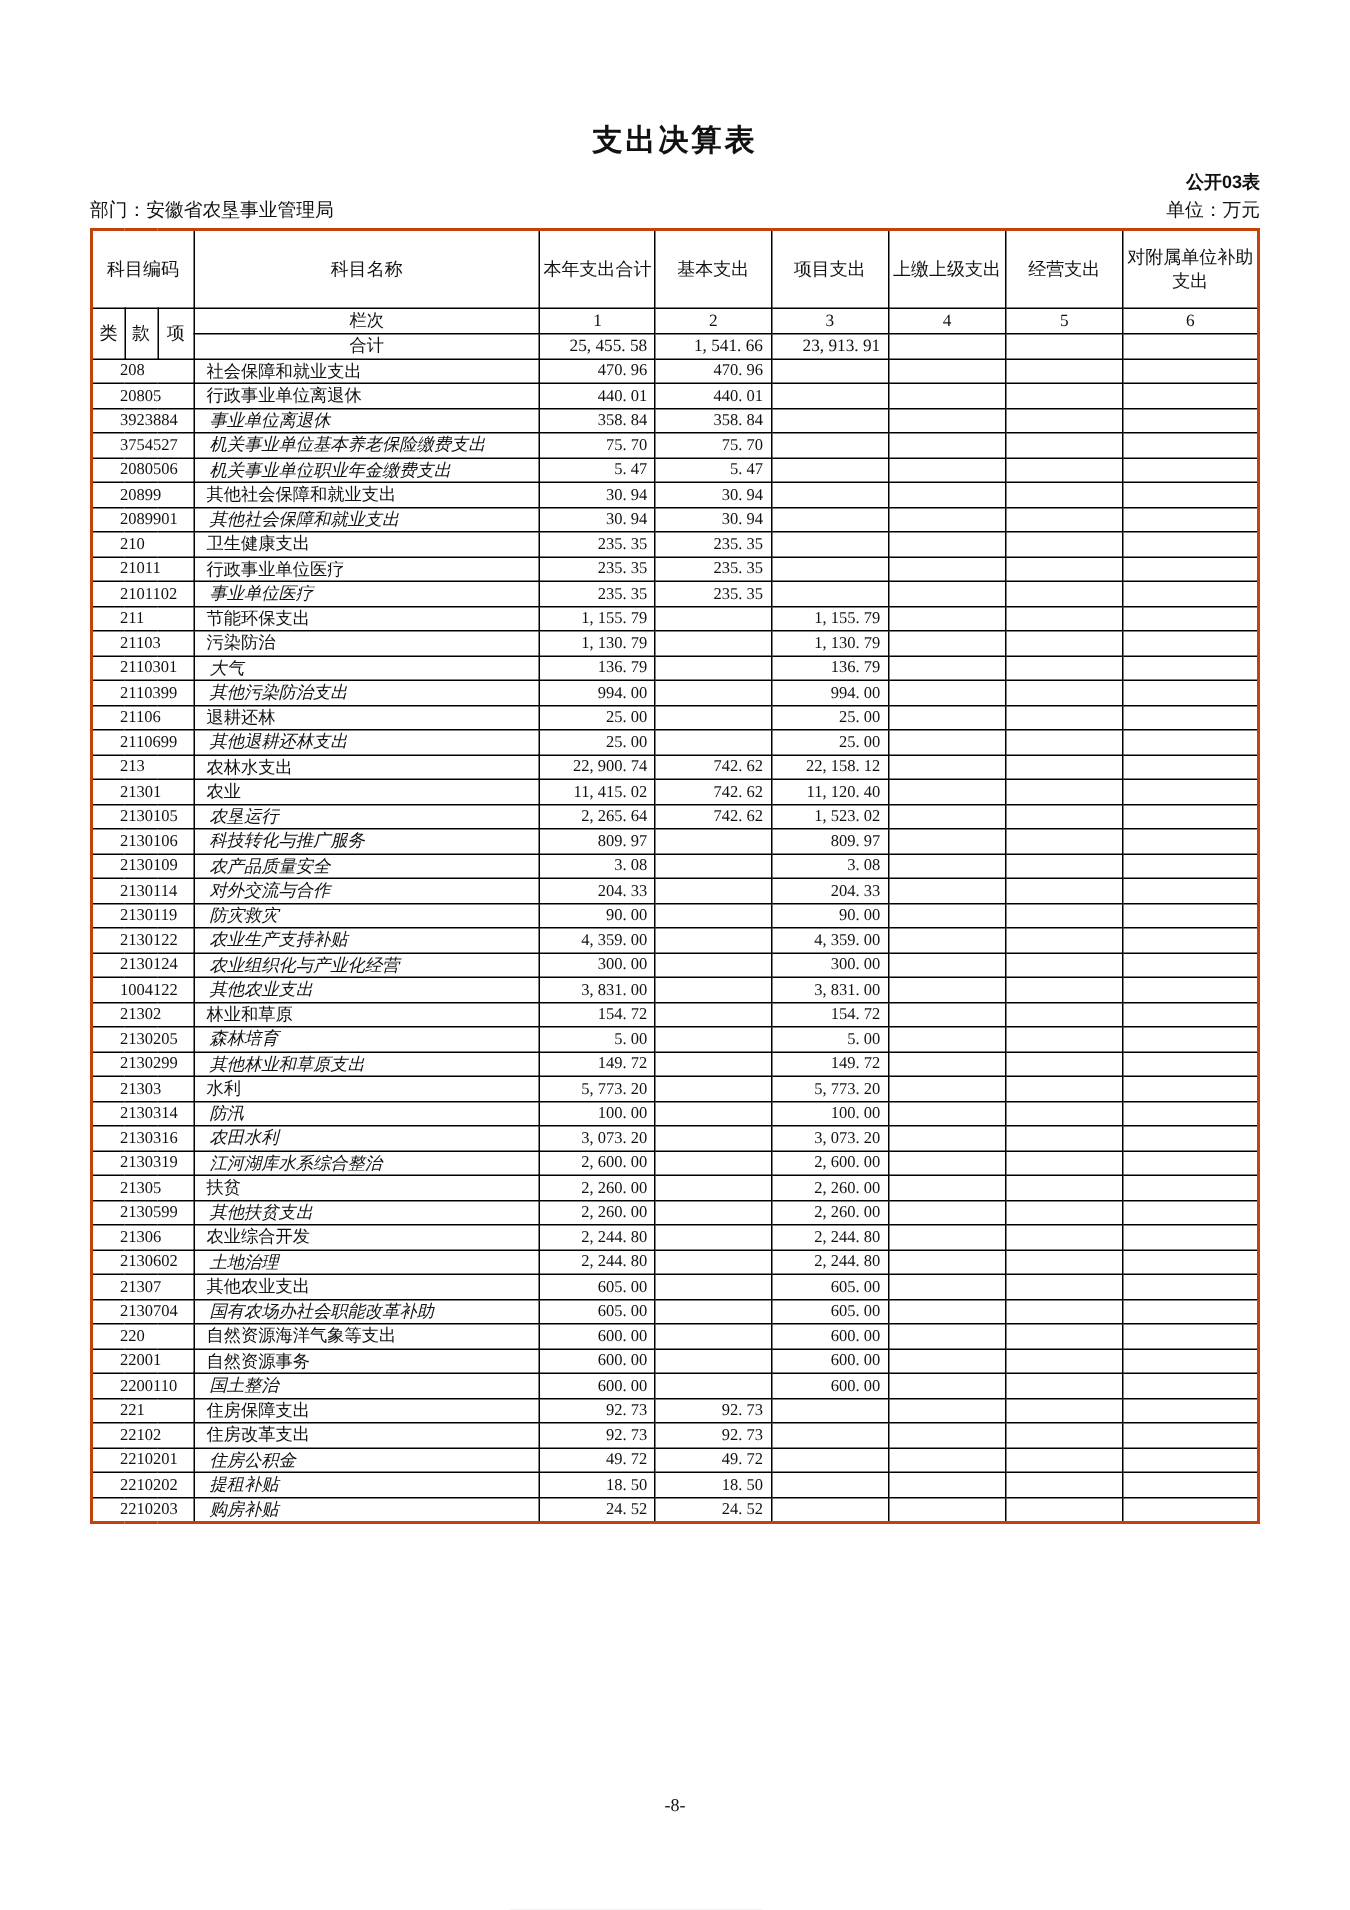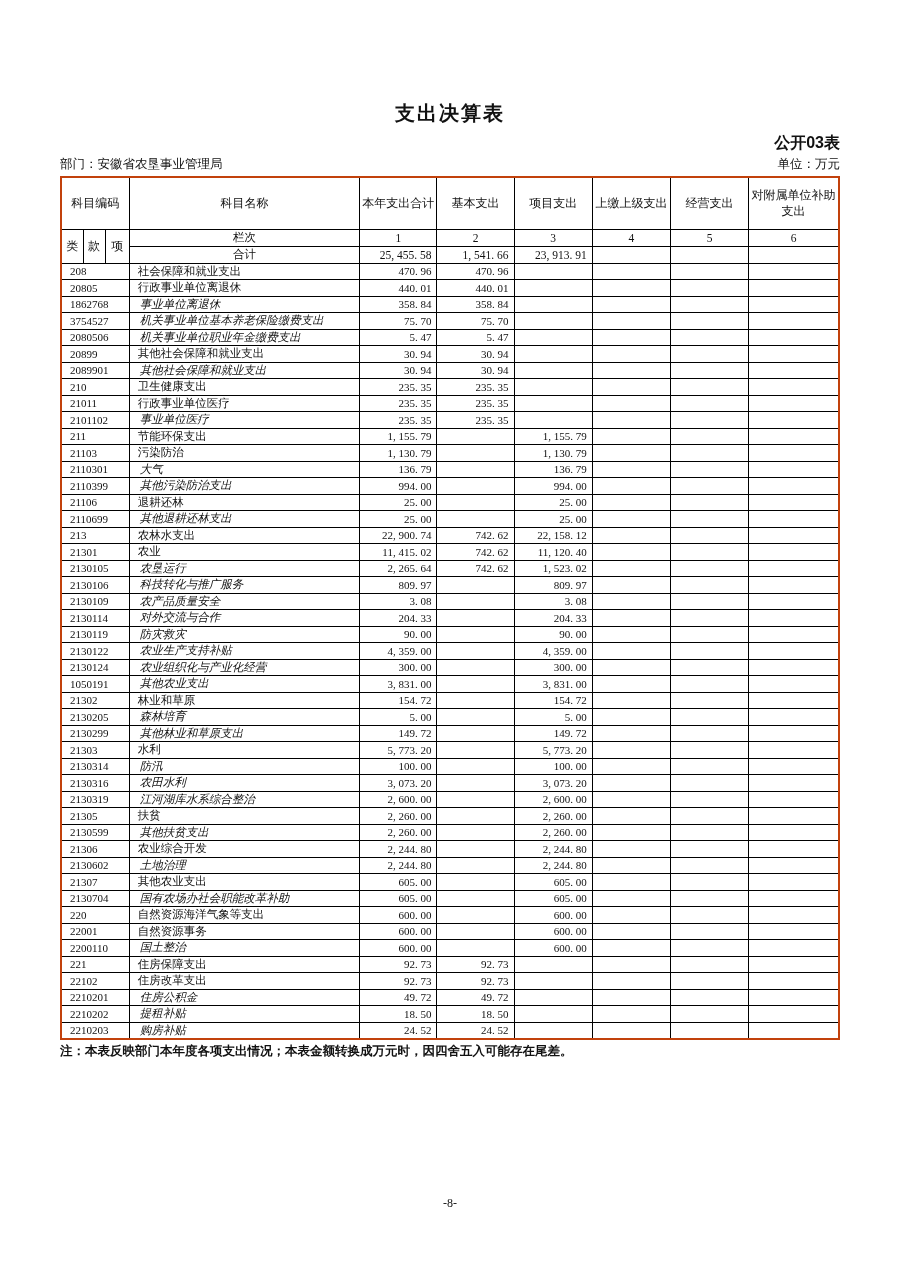--- a/index.html
+++ b/index.html
@@ -14,26 +14,25 @@
     font-family: "Liberation Serif", "DejaVu Serif", serif;
     overflow: hidden;
   }
   .doc-title {
     padding-top: 80px;
     text-align: center;
     font-size: 20px;
     font-weight: bold;
     font-family: "Liberation Sans", "DejaVu Sans", sans-serif;
     letter-spacing: 2px;
-    margin-top: 20px;
   }
   .sheet { width: 780px; margin: 0 auto; }
   .meta-right {
     text-align: right;
-    font-size: 16px;
+    font-size: 12px;
     margin-top: 6px;
     font-weight: bold;
     font-family: "Liberation Sans", "DejaVu Sans", sans-serif;
   }
   .meta-row {
     display: flex;
     justify-content: space-between;
     align-items: flex-end;
     font-size: 12.5px;
     font-weight: normal;
@@ -69,21 +68,21 @@
     vertical-align: middle;
   }
   .center { text-align: center; }
   .num-cell, td.num-cell {
     text-align: right;
     padding-right: 5px;
     font-size: 11px;
     font-family: "Liberation Serif", "DejaVu Serif", serif;
   }
   tbody td { height: 16.5px; font-size: 11px; }
-  td.code-cell { text-align: left; padding-left: 8px; font-size: 11px; }
+  td.code-cell { text-align: left; padding-left: 18px; font-size: 11px; }
   td.name-cell { text-align: left; padding-left: 8px; font-size: 11.5px; }
   td.name-cell.indent { padding-left: 10px; font-style: italic; }
   .note {
     width: 780px;
     margin: 3px auto 0;
     font-size: 12.5px;
     font-weight: bold;
     font-family: "Liberation Sans", "DejaVu Sans", sans-serif;
   }
   .page-number {
@@ -170,21 +169,21 @@
             <td colspan="3" class="code-cell">20805</td>
             <td class="name-cell">行政事业单位离退休</td>
             <td class="num-cell">440. 01</td>
             <td class="num-cell">440. 01</td>
             <td class="num-cell"></td>
             <td class="num-cell"></td>
             <td class="num-cell"></td>
             <td class="num-cell"></td>
           </tr>
           <tr>
-            <td colspan="3" class="code-cell">1862768</td>
+            <td colspan="3" class="code-cell">3923884</td>
             <td class="name-cell indent">事业单位离退休</td>
             <td class="num-cell">358. 84</td>
             <td class="num-cell">358. 84</td>
             <td class="num-cell"></td>
             <td class="num-cell"></td>
             <td class="num-cell"></td>
             <td class="num-cell"></td>
           </tr>
           <tr>
             <td colspan="3" class="code-cell">3754527</td>
@@ -400,21 +399,21 @@
             <td colspan="3" class="code-cell">2130124</td>
             <td class="name-cell indent">农业组织化与产业化经营</td>
             <td class="num-cell">300. 00</td>
             <td class="num-cell"></td>
             <td class="num-cell">300. 00</td>
             <td class="num-cell"></td>
             <td class="num-cell"></td>
             <td class="num-cell"></td>
           </tr>
           <tr>
-            <td colspan="3" class="code-cell">1050191</td>
+            <td colspan="3" class="code-cell">1004122</td>
             <td class="name-cell indent">其他农业支出</td>
             <td class="num-cell">3, 831. 00</td>
             <td class="num-cell"></td>
             <td class="num-cell">3, 831. 00</td>
             <td class="num-cell"></td>
             <td class="num-cell"></td>
             <td class="num-cell"></td>
           </tr>
           <tr>
             <td colspan="3" class="code-cell">21302</td>
@@ -622,17 +621,16 @@
             <td class="num-cell">24. 52</td>
             <td class="num-cell">24. 52</td>
             <td class="num-cell"></td>
             <td class="num-cell"></td>
             <td class="num-cell"></td>
             <td class="num-cell"></td>
           </tr>
         </tbody>
     </table>
 
-    <div class="note">注：本表反映部门本年度各项支出情况；本表金额转换成万元时，因四舍五入可能存在尾差。</div>
   </div>
 
   <div class="page-number">-8-</div>
 </div>
 
 </body></html>

